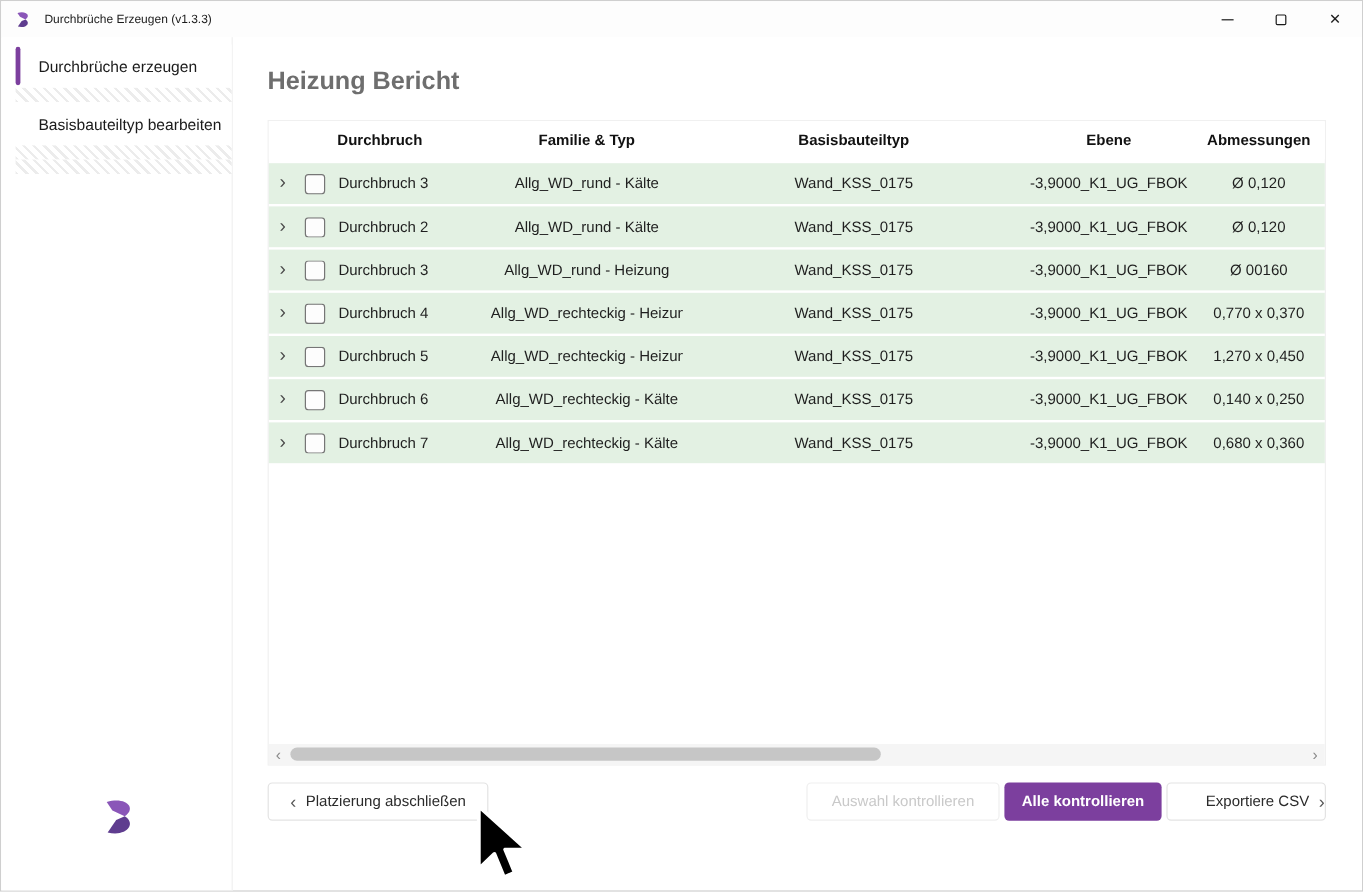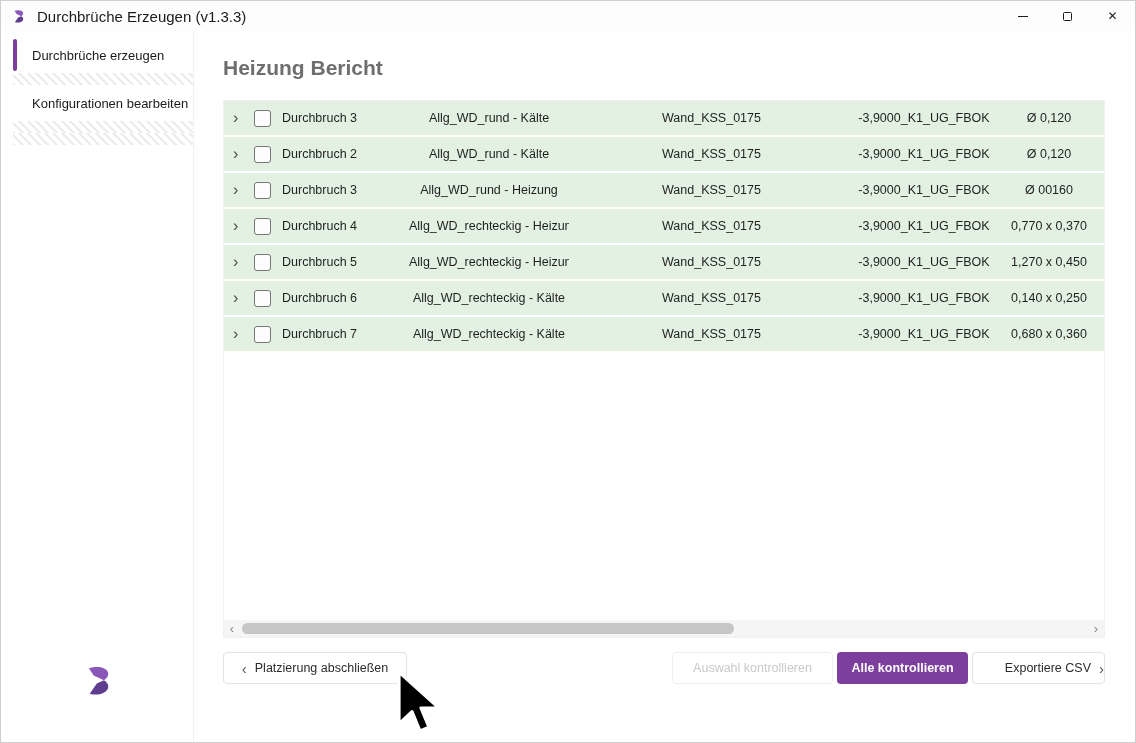--- a/index.html
+++ b/index.html
@@ -17,21 +17,21 @@
     background:#ffffff;
   }
 
   
   .titlebar {
     position:absolute; top:0; left:0; right:0; height:30px;
     display:flex; align-items:center;
     background:#fdfdfd;
   }
   .app-logo-small { width:17px; height:17px; margin-left:10px; flex:0 0 auto; }
-  .titlebar-title { font-size:15px; color:#1b1b1b; margin-left:9px; }
+  .titlebar-title { font-size:10px; color:#1b1b1b; margin-left:9px; }
   .titlebar-spacer { flex:1; }
   .win-btn {
     width:45px; height:30px; display:flex; align-items:center; justify-content:center;
     background:transparent; border:none; cursor:pointer;
   }
   .min-glyph { display:inline-block; width:10px; height:1px; background:#1b1b1b; }
   .max-glyph { display:inline-block; width:9px; height:9px; border:1px solid #1b1b1b; border-radius:1.5px; }
   .close-glyph { font-size:12px; color:#1b1b1b; line-height:1; }
 
   
@@ -141,34 +141,41 @@
       </button>
   </div>
 
   <div class="sidebar">
     <div class="sidebar-menu">
       <div class="sidebar-item active">
         <span>Durchbrüche erzeugen</span>
       </div>
       <div class="stripe"></div>
       <div class="sidebar-item">
-        <span>Konfigurationen bearbeiten</span>
+        <span>Basisbauteiltyp bearbeiten</span>
       </div>
       <div class="stripe"></div>
       <div class="stripe"></div>
     </div>
     <svg class="sidebar-logo" viewBox="0 0 24 24">
       <path d="M5 4 C15 1 21 7 14.5 11.5 L8 8.5 Z" fill="#8a56b8"></path>
       <path d="M14.5 11.5 C21 15.5 15 22.5 5.5 20 L10 13.5 Z" fill="#5f3d8f"></path>
     </svg>
   </div>
 
   <h1 class="main-title">Heizung Bericht</h1>
 
   <div class="table-container">
+    <div class="thead">
+      <div class="hcell">Durchbruch</div>
+      <div class="hcell">Familie &amp; Typ</div>
+      <div class="hcell">Basisbauteiltyp</div>
+      <div class="hcell">Ebene</div>
+      <div class="hcell">Abmessungen</div>
+    </div>
     <div>
         <div class="trow">
           <div class="cell c-first">
             <span class="expander">›</span>
             <span class="checkbox"></span>
             <span class="row-label">Durchbruch 3</span>
           </div>
           <div class="cell">Allg_WD_rund - Kälte</div>
           <div class="cell">Wand_KSS_0175</div>
           <div class="cell">-3,9000_K1_UG_FBOK</div>

